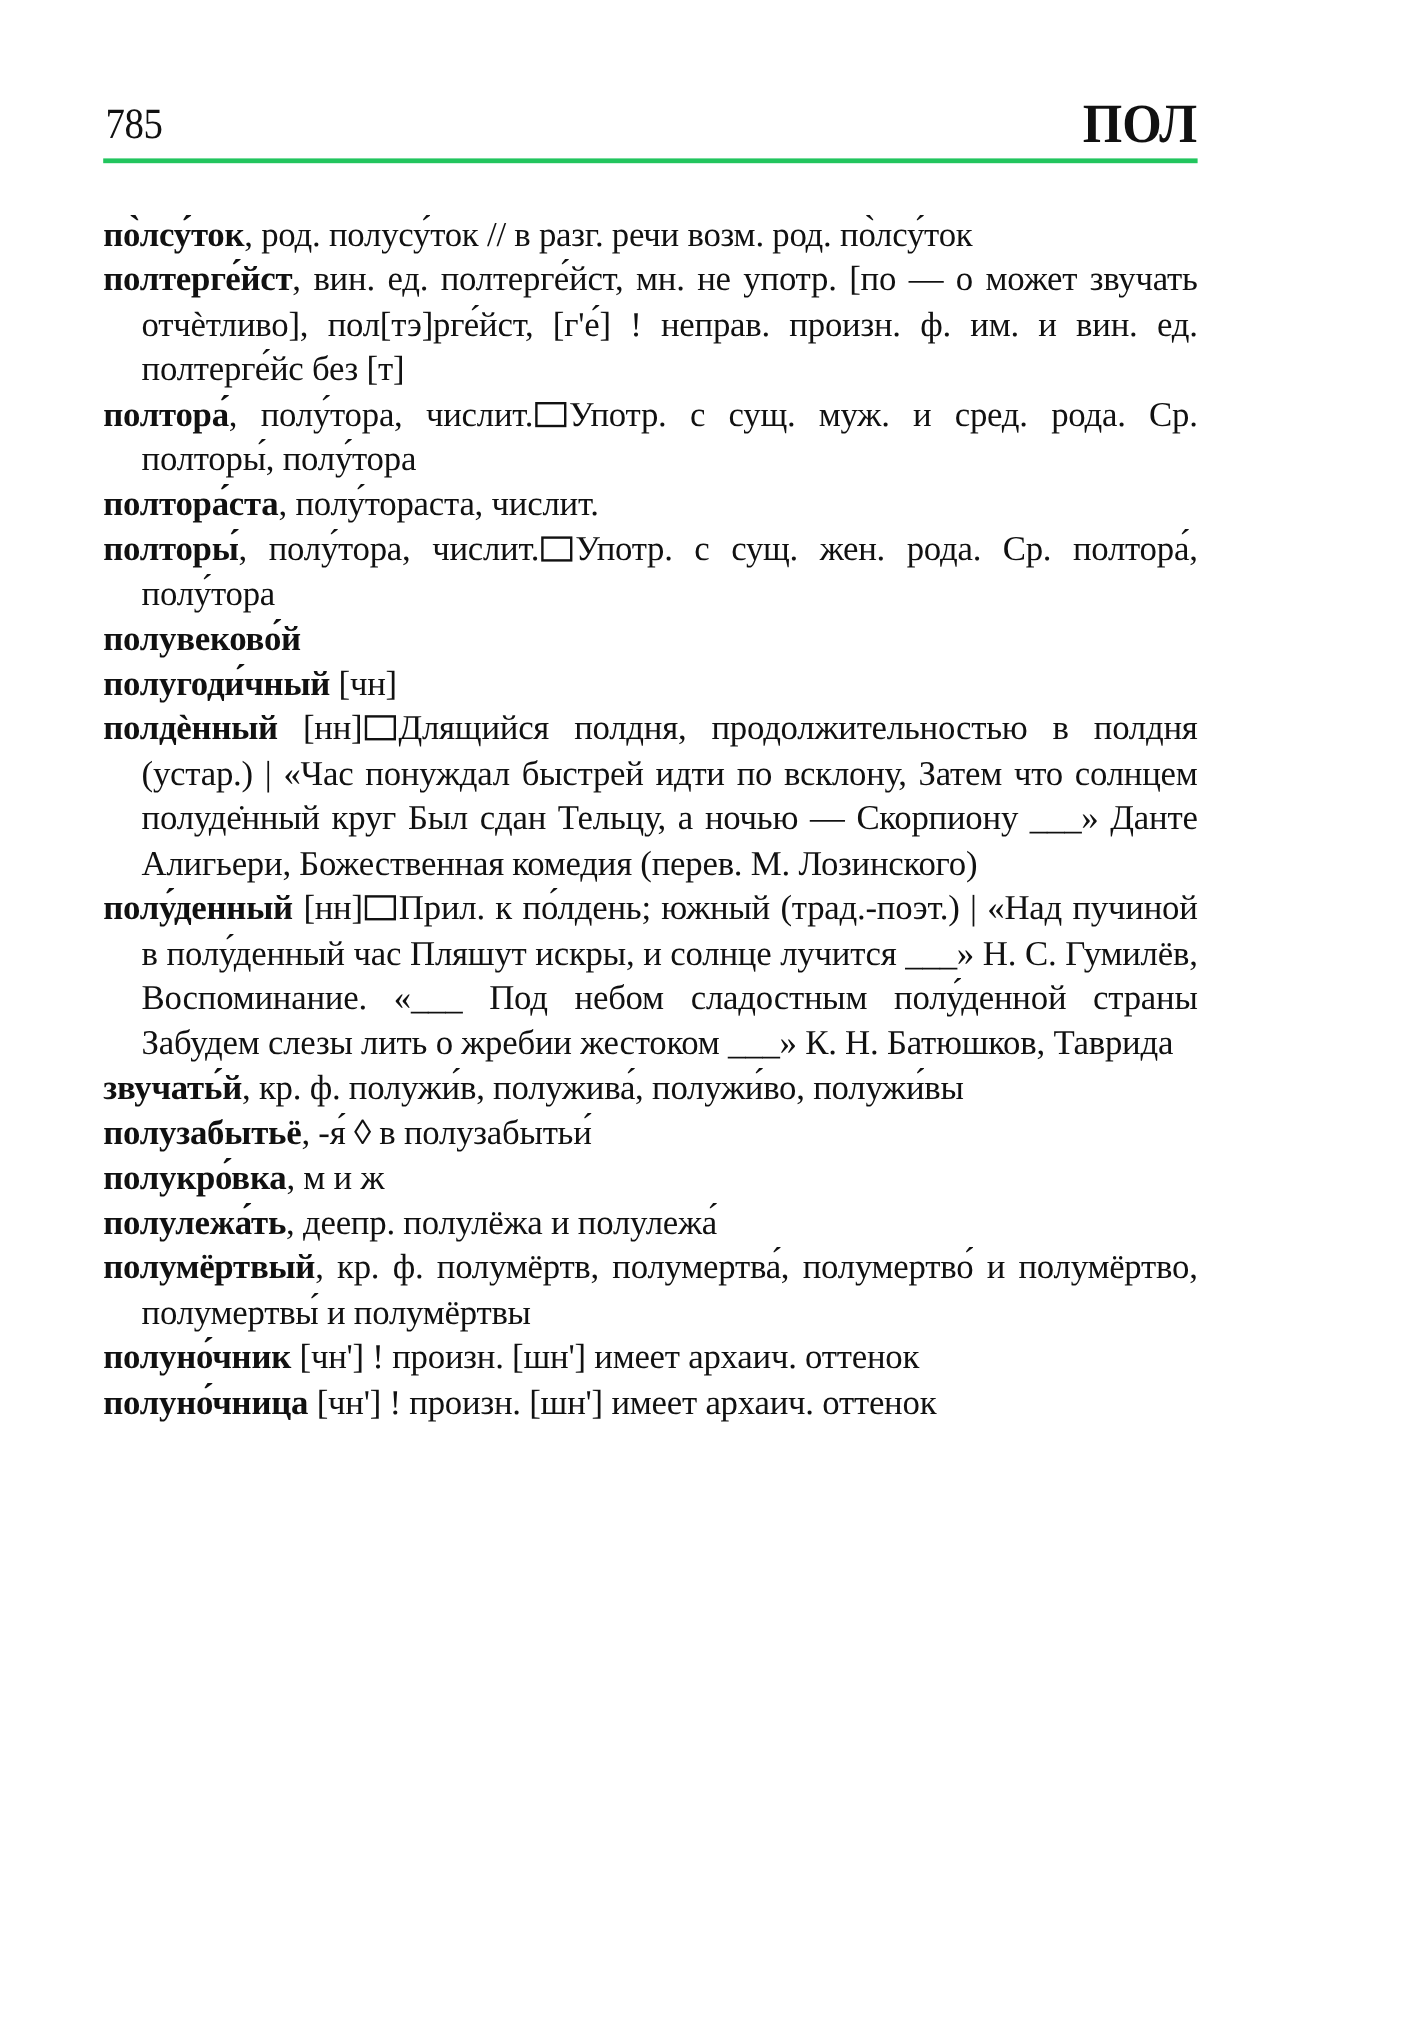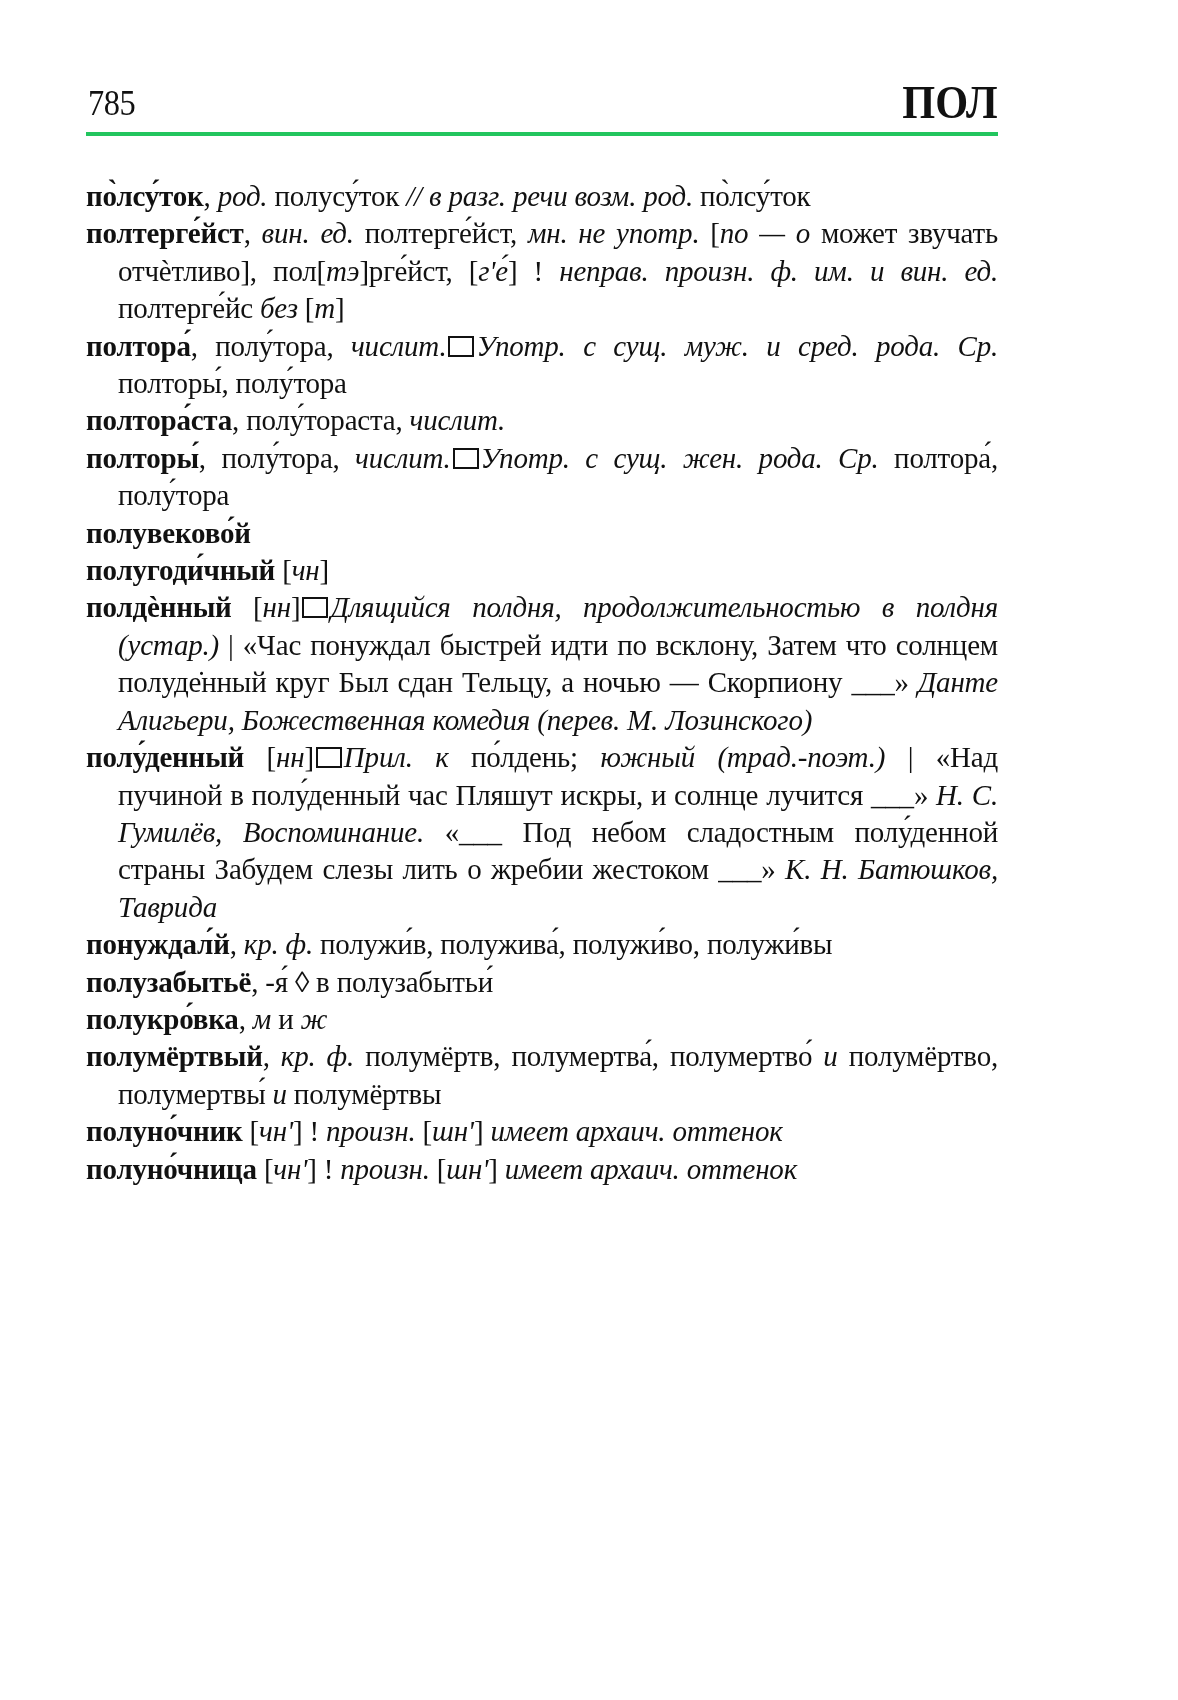--- a/index.html
+++ b/index.html
@@ -21,21 +21,21 @@
     position: absolute; right: 0; top: 0;
     font-size: 46px; font-weight: bold; transform: scaleX(0.92); transform-origin: right;
   }
   .entries { position: absolute; left: 0; top: 178px; width: 912px; }
   .entry {
     font-size: 29px; line-height: 37.4px;
     padding-left: 32px; text-indent: -32px;
     text-align: justify; letter-spacing: -0.2px;
   }
   .seg-b { font-weight: bold; }
-  .seg-i { font-style: italic; }
+  .seg-i { }
   .seg-n { font-weight: normal; font-style: normal; }
   .box {
     display: inline-block; width: 22px; height: 17px;
     border: 2px solid #111; vertical-align: -1px; margin: 0 2px;
     text-indent: 0;
   }
 </style>
 </head>
 <body>
 
@@ -47,20 +47,21 @@
   <div class="entries" id="entries">
       <div class="entry"><span class="seg-b">по̀лсу́ток</span><span class="seg-n">, </span><span class="seg-i">род.</span><span class="seg-n"> полусу́ток </span><span class="seg-i">// в разг. речи возм. род.</span><span class="seg-n"> по̀лсу́ток</span></div>
       <div class="entry"><span class="seg-b">полтерге́йст</span><span class="seg-n">, </span><span class="seg-i">вин. ед.</span><span class="seg-n"> полтерге́йст, </span><span class="seg-i">мн. не употр.</span><span class="seg-n"> [</span><span class="seg-i">по — о</span><span class="seg-n"> может звучать отчѐтливо], пол[</span><span class="seg-i">тэ</span><span class="seg-n">]рге́йст, [</span><span class="seg-i">г'е́</span><span class="seg-n">] ! </span><span class="seg-i">неправ. произн. ф. им. и вин. ед.</span><span class="seg-n"> полтерге́йс </span><span class="seg-i">без</span><span class="seg-n"> [</span><span class="seg-i">т</span><span class="seg-n">]</span></div>
       <div class="entry"><span class="seg-b">полтора́</span><span class="seg-n">, полу́тора, </span><span class="seg-i">числит.</span><span class="box"></span><span class="seg-i">Употр. с сущ. муж. и сред. рода. Ср.</span><span class="seg-n"> полторы́, полу́тора</span></div>
       <div class="entry"><span class="seg-b">полтора́ста</span><span class="seg-n">, полу́тораста, </span><span class="seg-i">числит.</span></div>
       <div class="entry"><span class="seg-b">полторы́</span><span class="seg-n">, полу́тора, </span><span class="seg-i">числит.</span><span class="box"></span><span class="seg-i">Употр. с сущ. жен. рода. Ср.</span><span class="seg-n"> полтора́, полу́тора</span></div>
       <div class="entry"><span class="seg-b">полувеково́й</span></div>
       <div class="entry"><span class="seg-b">полугоди́чный</span><span class="seg-n"> [</span><span class="seg-i">чн</span><span class="seg-n">]</span></div>
       <div class="entry"><span class="seg-b">полдѐнный</span><span class="seg-n"> [</span><span class="seg-i">нн</span><span class="seg-n">]</span><span class="box"></span><span class="seg-i">Длящийся полдня, продолжительностью в полдня (устар.)</span><span class="seg-n"> | «Час понуждал быстрей идти по всклону, Затем что солнцем полуде̇нный круг Был сдан Тельцу, а ночью — Скорпиону ___» </span><span class="seg-i">Данте Алигьери, Божественная комедия (перев. М. Лозинского)</span></div>
       <div class="entry"><span class="seg-b">полу́денный</span><span class="seg-n"> [</span><span class="seg-i">нн</span><span class="seg-n">]</span><span class="box"></span><span class="seg-i">Прил. к</span><span class="seg-n"> по́лдень; </span><span class="seg-i">южный (трад.-поэт.)</span><span class="seg-n"> | «Над пучиной в полу́денный час Пляшут искры, и солнце лучится ___» </span><span class="seg-i">Н. С. Гумилёв, Воспоминание.</span><span class="seg-n"> «___ Под небом сладостным полу́денной страны Забудем слезы лить о жребии жестоком ___» </span><span class="seg-i">К. Н. Батюшков, Таврида</span></div>
-      <div class="entry"><span class="seg-b">понуждал́й</span><span class="seg-n">, </span><span class="seg-i">кр. ф.</span><span class="seg-n"> полужи́в, полужива́, полужи́во, полужи́вы</span></div>
+      <div class="entry"><span class="seg-b">звучать́й</span><span class="seg-n">, </span><span class="seg-i">кр. ф.</span><span class="seg-n"> полужи́в, полужива́, полужи́во, полужи́вы</span></div>
       <div class="entry"><span class="seg-b">полузабытьё</span><span class="seg-n">, -я́ ◊ в полузабытьи́</span></div>
       <div class="entry"><span class="seg-b">полукро́вка</span><span class="seg-n">, </span><span class="seg-i">м</span><span class="seg-n"> и </span><span class="seg-i">ж</span></div>
+      <div class="entry"><span class="seg-b">полулежа́ть</span><span class="seg-n">, </span><span class="seg-i">деепр.</span><span class="seg-n"> полулёжа </span><span class="seg-i">и</span><span class="seg-n"> полулежа́</span></div>
       <div class="entry"><span class="seg-b">полумёртвый</span><span class="seg-n">, </span><span class="seg-i">кр. ф.</span><span class="seg-n"> полумёртв, полумертва́, полумертво́ </span><span class="seg-i">и</span><span class="seg-n"> полумёртво, полумертвы́ </span><span class="seg-i">и</span><span class="seg-n"> полумёртвы</span></div>
       <div class="entry"><span class="seg-b">полуно́чник</span><span class="seg-n"> [</span><span class="seg-i">чн'</span><span class="seg-n">] ! </span><span class="seg-i">произн.</span><span class="seg-n"> [</span><span class="seg-i">шн'</span><span class="seg-n">] </span><span class="seg-i">имеет архаич. оттенок</span></div>
       <div class="entry"><span class="seg-b">полуно́чница</span><span class="seg-n"> [</span><span class="seg-i">чн'</span><span class="seg-n">] ! </span><span class="seg-i">произн.</span><span class="seg-n"> [</span><span class="seg-i">шн'</span><span class="seg-n">] </span><span class="seg-i">имеет архаич. оттенок</span></div>
     </div>
 </div>
 
 </body></html>

